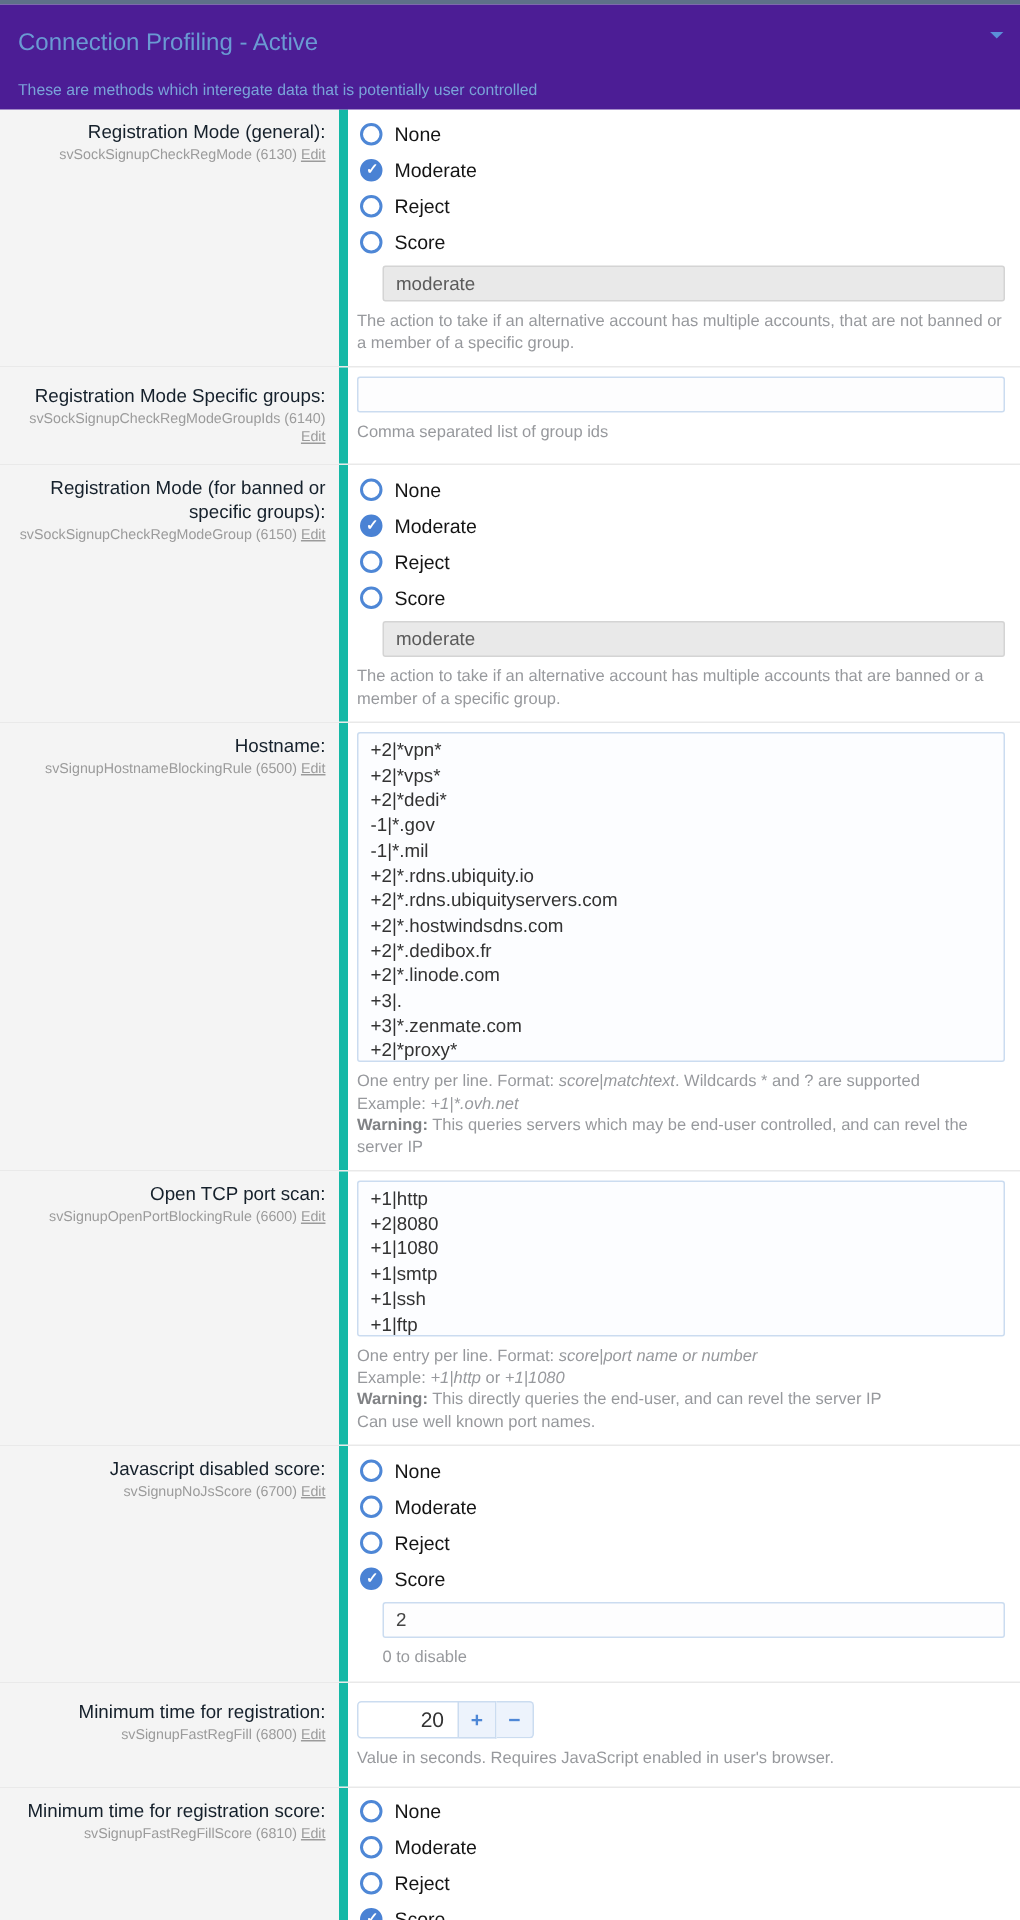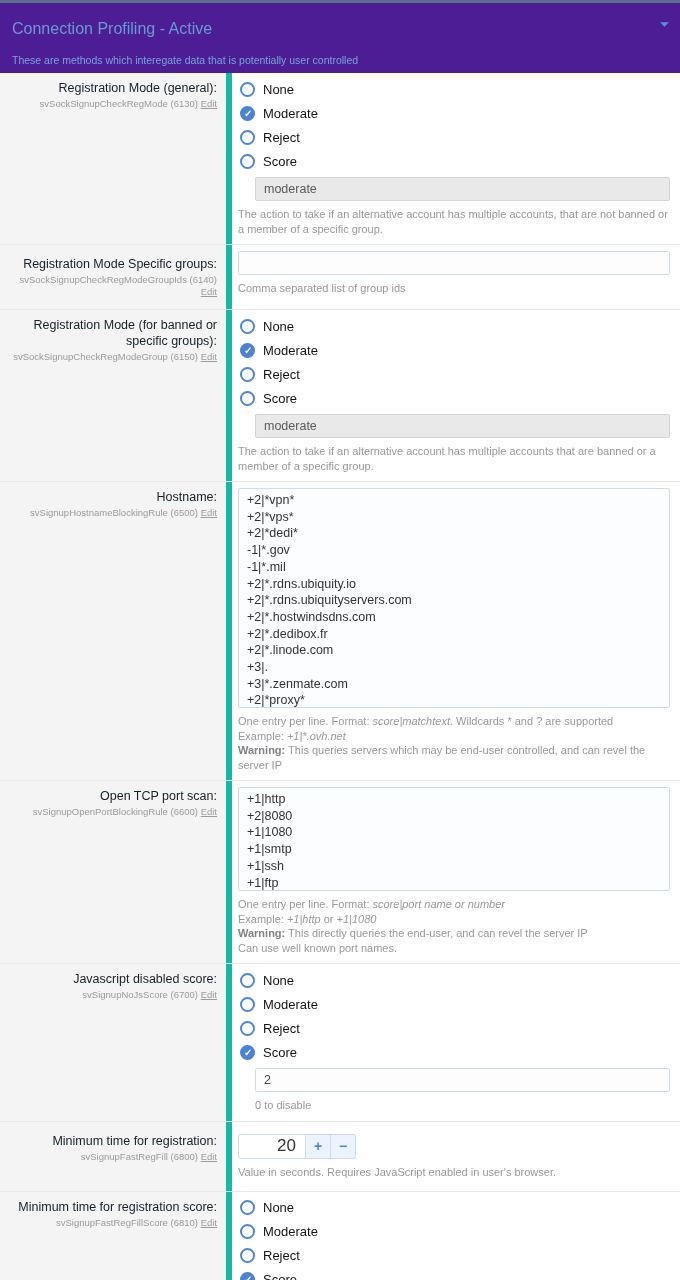--- a/index.html
+++ b/index.html
@@ -36,21 +36,21 @@
   .ta-host{height:220px;}
   .ta-port{height:104px;}
 
   
   .help{font-size:11px;color:#97999d;line-height:14.5px;margin-top:6px;}
   .help .it{font-style:italic;}
   .help .wb{font-weight:bold;color:#808285;}
 
   
   .num-group{display:inline-flex;margin-top:3px;}
-  .num-input{width:68px;height:25px;border:1px solid #cbdcf0;border-radius:3px 0 0 3px;text-align:right;padding:2px 9px;font-size:17px;color:#333;box-sizing:border-box;background:#fff;font-family:inherit;outline:none;}
+  .num-input{width:68px;height:25px;border:1px solid #cbdcf0;border-radius:3px 0 0 3px;text-align:right;padding:2px 9px;font-size:14px;color:#333;box-sizing:border-box;background:#fff;font-family:inherit;outline:none;}
   .num-btn{width:25px;height:25px;border:1px solid #cbdcf0;border-left:none;background:#edf3fc;color:#4e87d6;font-size:14px;font-weight:bold;display:flex;align-items:center;justify-content:center;cursor:pointer;box-sizing:border-box;}
   .num-btn.minus{border-radius:0 3px 3px 0;}
 
   
   .r1{min-height:162px;} .r2{min-height:65px;} .r3{min-height:158px;} .r4{min-height:287px;}
   .r5{min-height:180px;} .r6{min-height:148px;} .r7{min-height:70px;} .r8{min-height:127px;}
   .r7 .content-col{padding-top:9px;} .r7 .label-col{padding-top:11px;}
   .r2 .label-col{padding-top:11px;}
 </style>
 </head>

